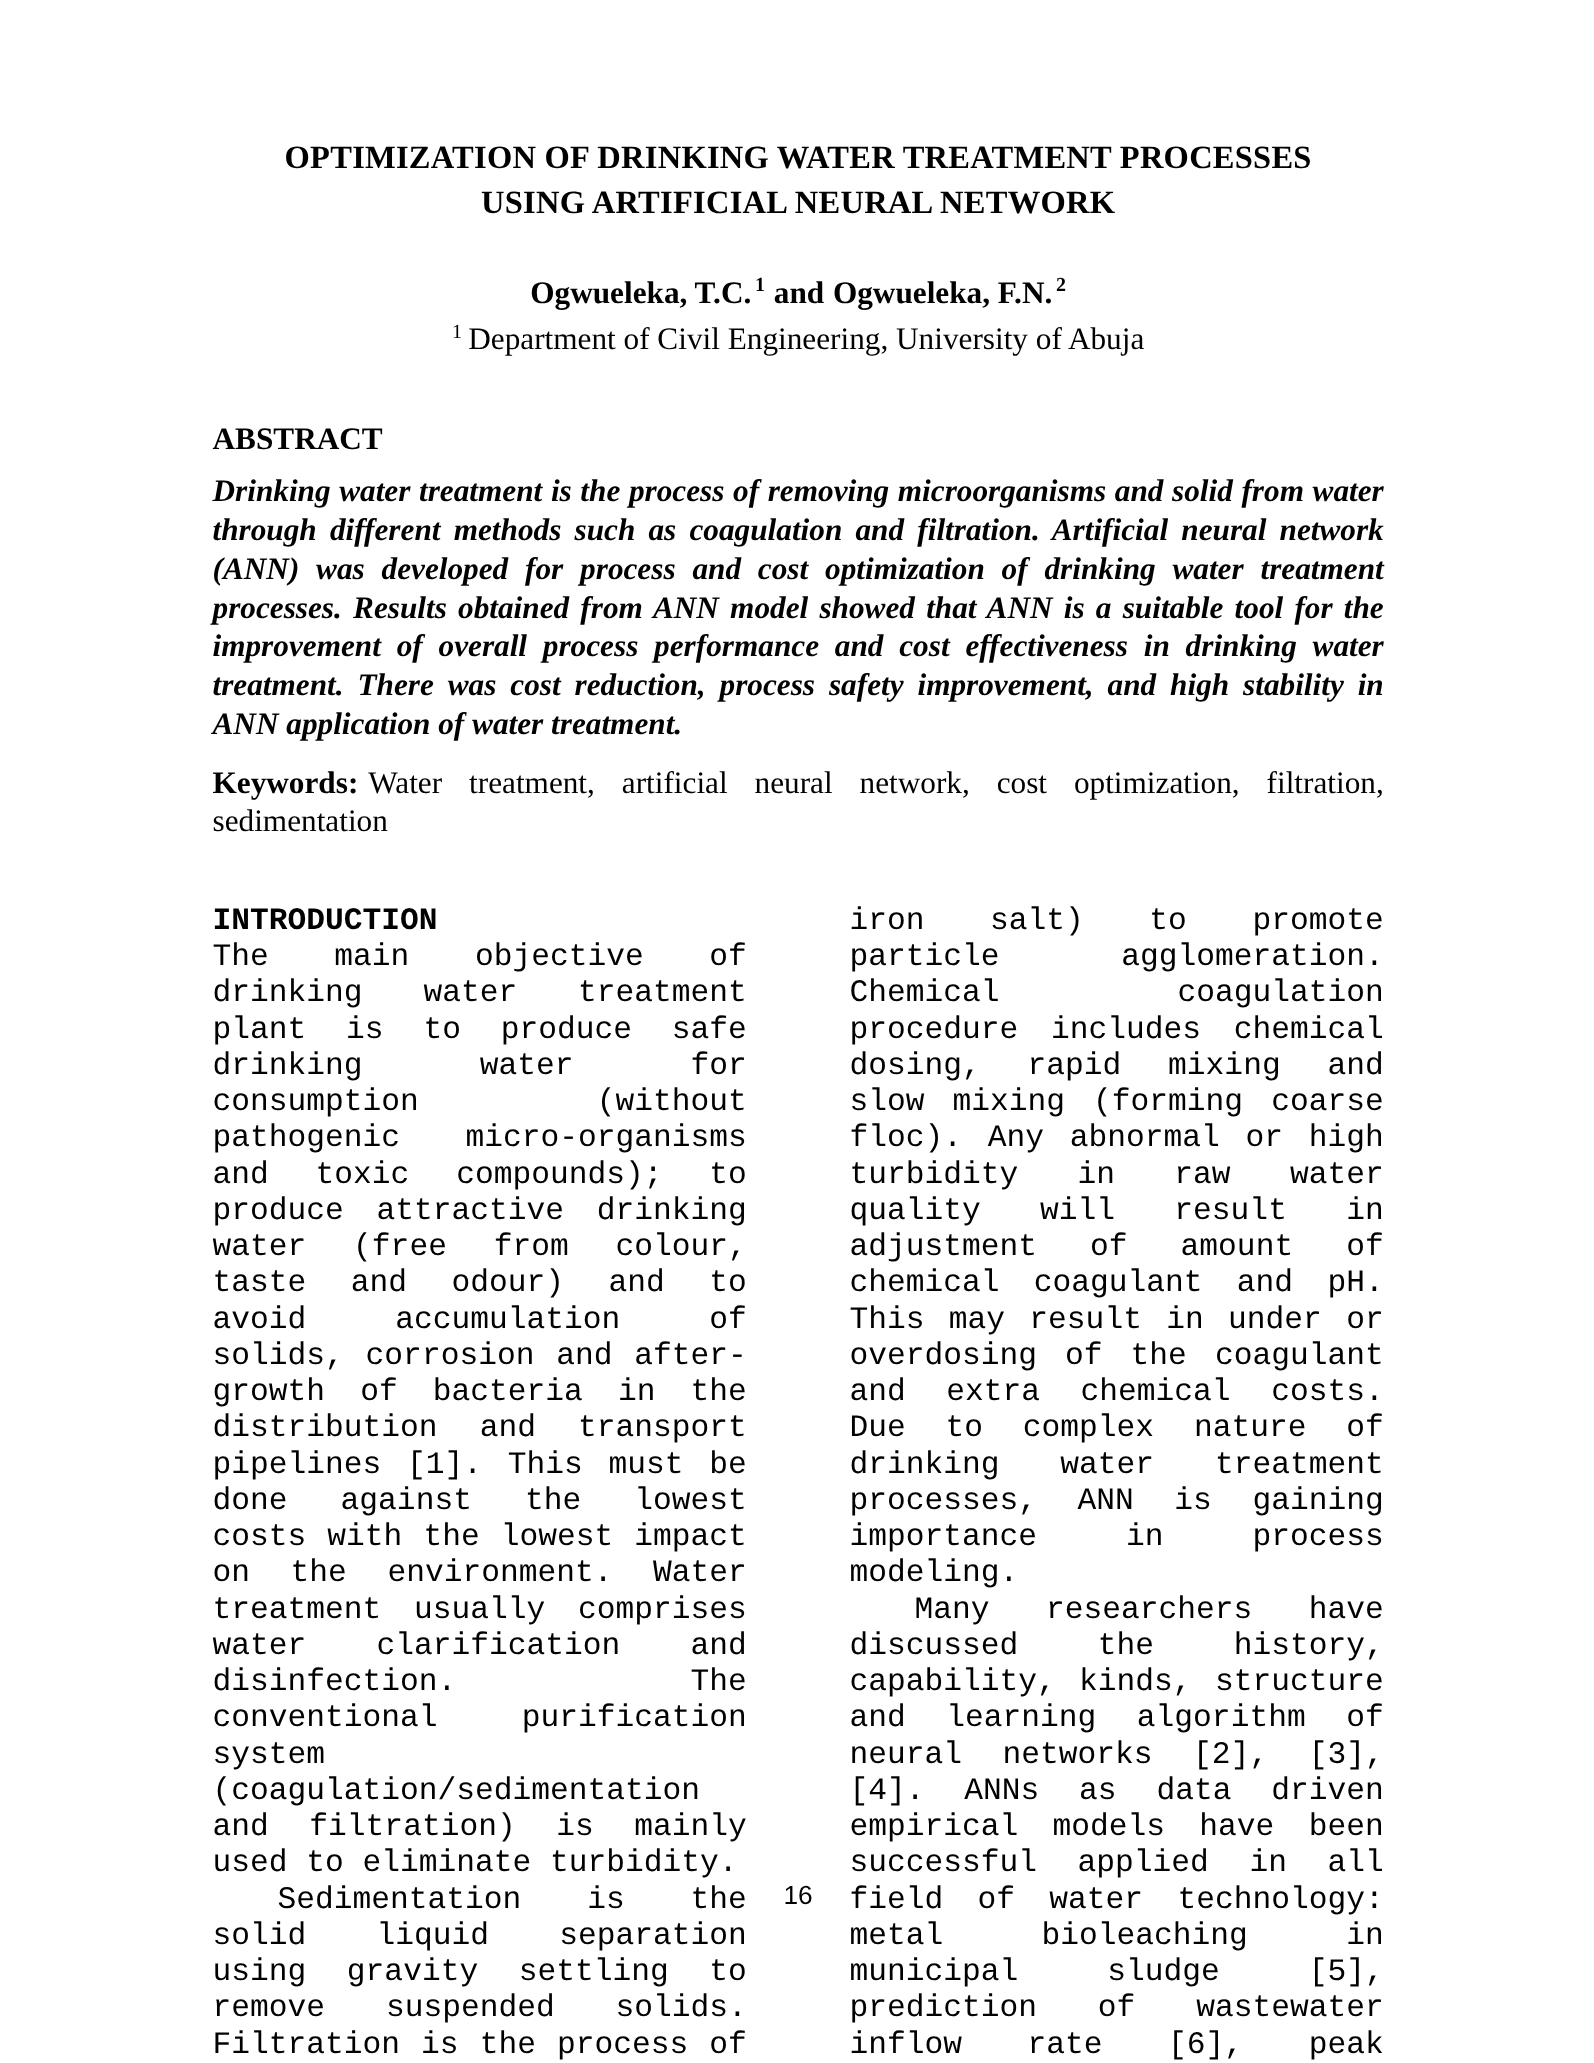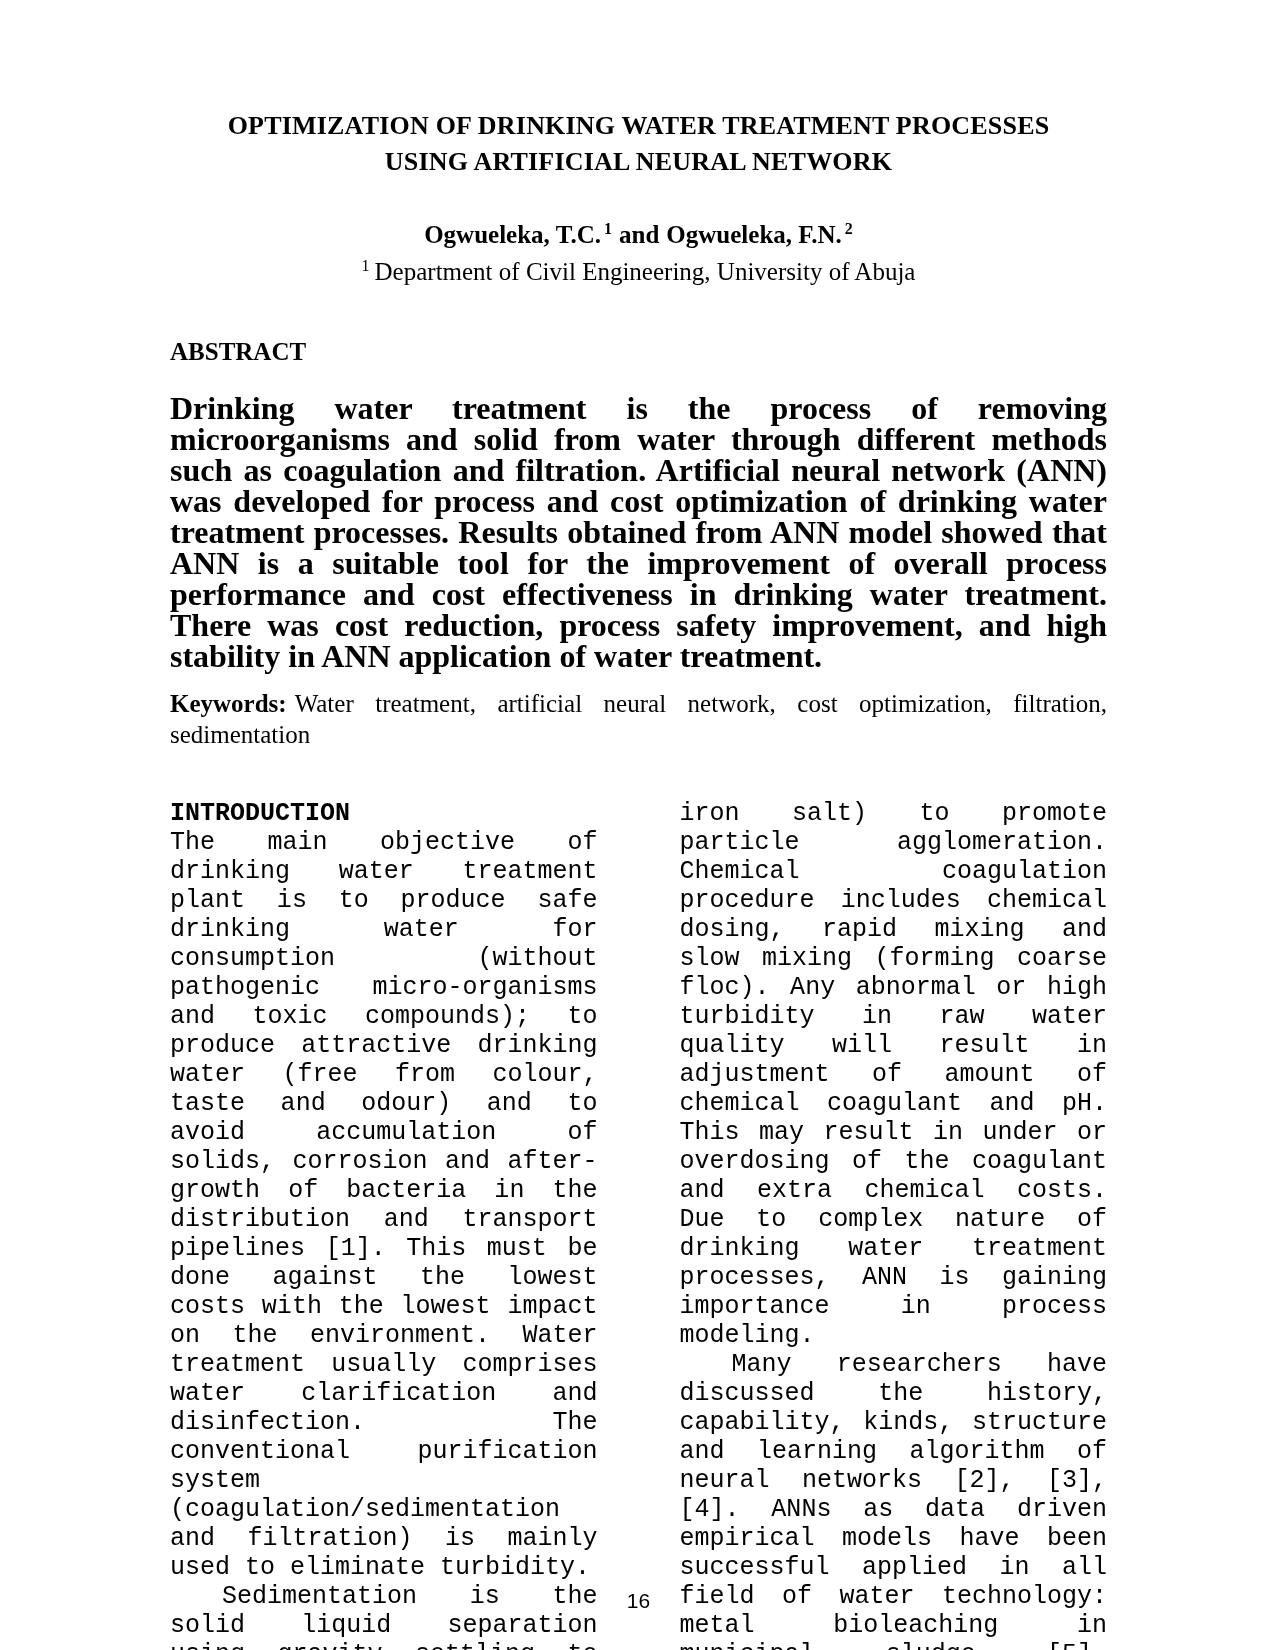--- a/index.html
+++ b/index.html
@@ -39,23 +39,24 @@
     line-height:31px;
   }
   .affil sup { font-size:16px; vertical-align:super; margin-right:5px; }
   .abstract-heading {
     margin-top:48px;
     font-weight:bold;
     font-size:25px;
     line-height:31px;
   }
   .abstract-body {
-    margin-top:26px;
+    margin-top:11px;
     font-weight:bold;
-    font-size:32px;
+    font-style:italic;
+    font-size:25px;
     line-height:31px;
     text-align:justify;
   }
   .keywords {
     margin-top:16px;
     font-size:25px;
     line-height:31px;
     text-align:justify;
   }
   .keywords .label { font-weight:bold; margin-right:8px; }
@@ -74,21 +75,21 @@
   .col p { margin:0; }
   .intro-heading {
     font-weight:bold;
     font-size:25px;
     line-height:29px;
   }
   .indent { text-indent:52px; }
   .runs-on { text-align-last:justify; }
   .page-num {
     position:absolute;
-    top:1588px;
+    top:1504px;
     left:170px;
     width:937px;
     text-align:center;
     font-family:"Liberation Sans", sans-serif;
     font-size:21px;
     line-height:25px;
   }
 </style>
 </head>
 <body>

